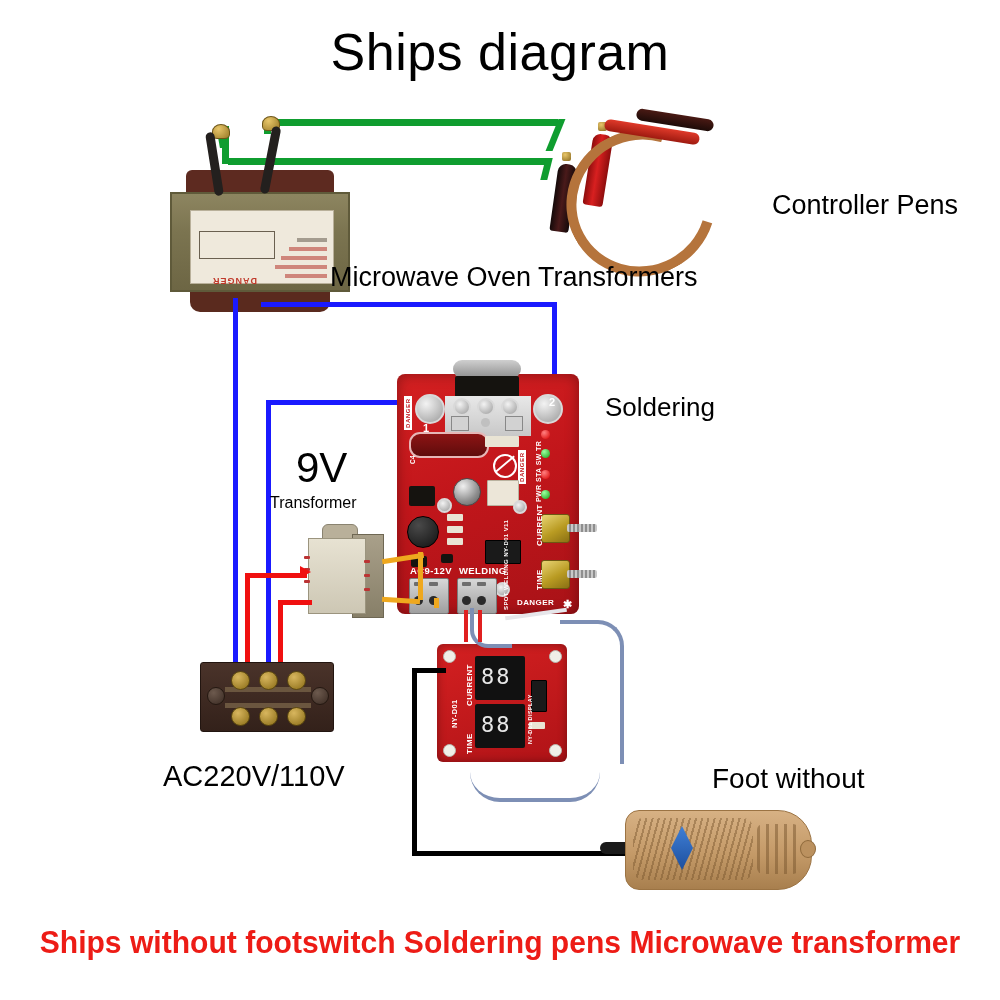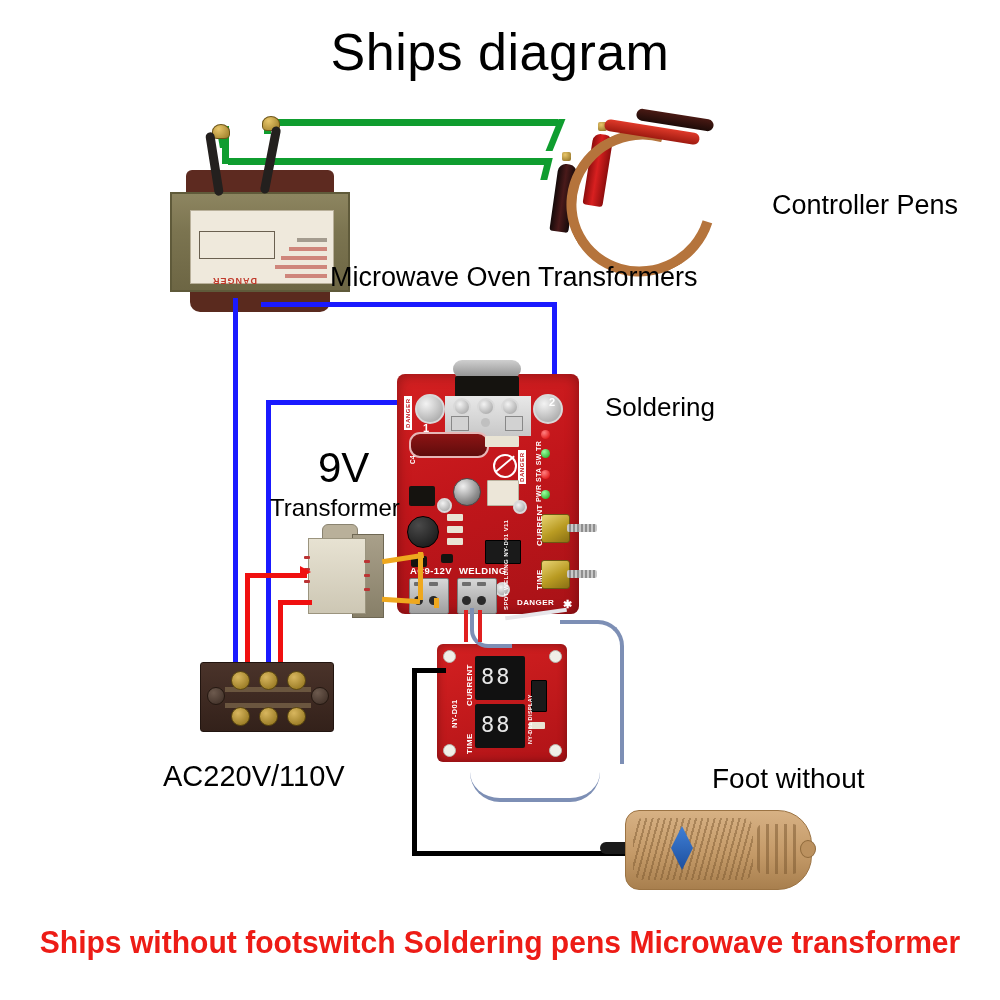--- a/index.html
+++ b/index.html
@@ -4,22 +4,22 @@
 <style>
   html,body{margin:0;padding:0;background:#ffffff;}
   body{width:1000px;height:1000px;position:relative;overflow:hidden;
        font-family:"Liberation Sans","DejaVu Sans",sans-serif;color:#000;}
   .abs{position:absolute;}
   
   #title{left:0;top:22px;width:1000px;text-align:center;font-size:52px;font-weight:400;letter-spacing:0.5px;}
   #lbl-pens{left:772px;top:190px;font-size:27px;}
   #lbl-mot{left:330px;top:262px;font-size:27px;}
   #lbl-ctrl{left:605px;top:392px;font-size:26px;}
-  #lbl-9v{left:318px;top:444px;font-size:42px;font-weight:400;}
-  #lbl-9vtr{left:270px;top:494px;font-size:24px;}
+  #lbl-9v{left:296px;top:444px;font-size:42px;font-weight:400;}
+  #lbl-9vtr{left:270px;top:494px;font-size:16px;}
   #lbl-ac{left:163px;top:760px;font-size:29px;}
   #lbl-foot{left:712px;top:763px;font-size:28px;}
   #footer{left:0;top:925px;width:1000px;text-align:center;color:#ed1c16;
           font-size:31px;font-weight:700;transform:scaleX(.97);}
   
   .w{position:absolute;background:#1a1aff;}
   .g{position:absolute;background:#0f9d2f;}
   .r{position:absolute;background:#f01010;}
   .k{position:absolute;background:#000;}
   .arrow{position:absolute;width:0;height:0;}

